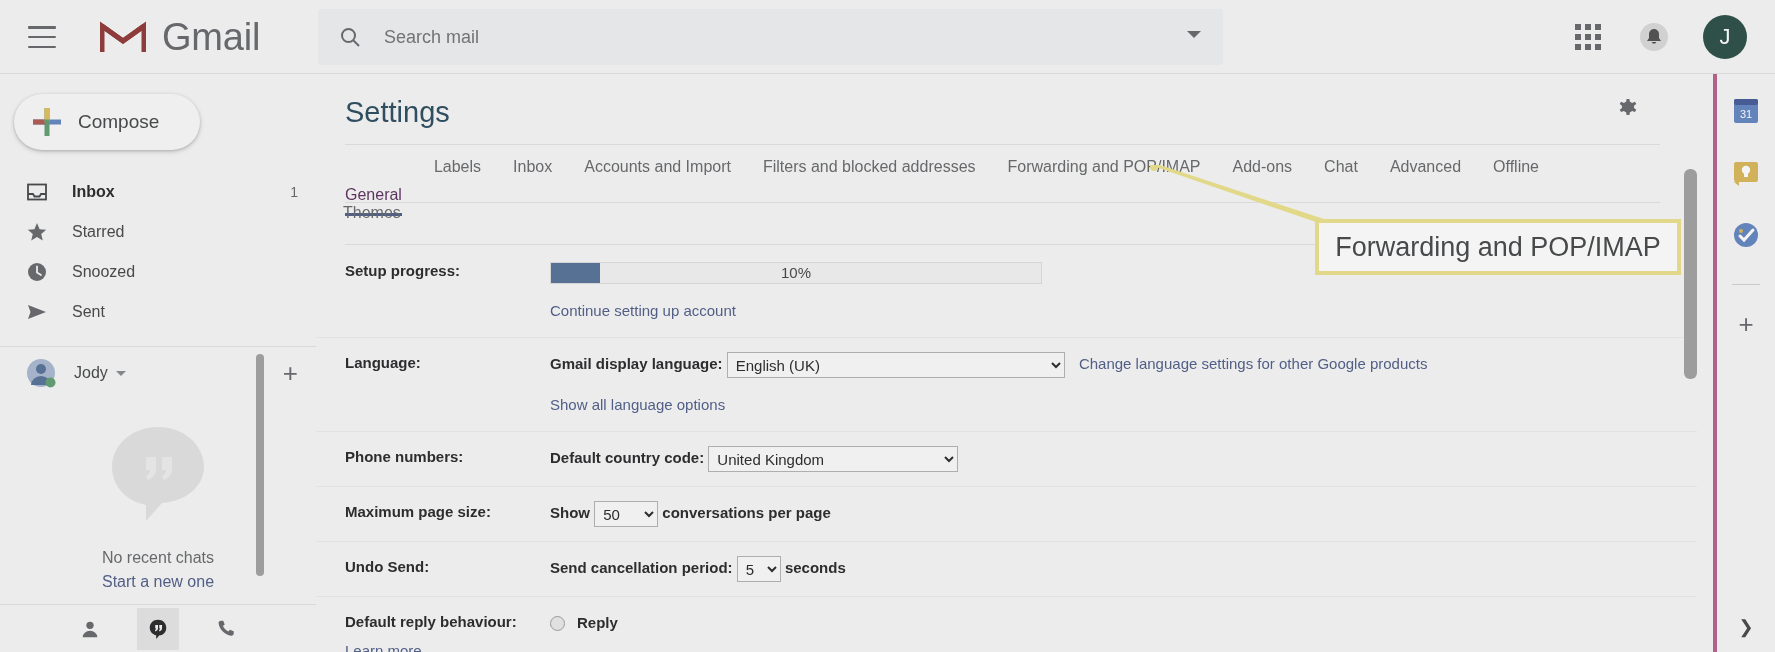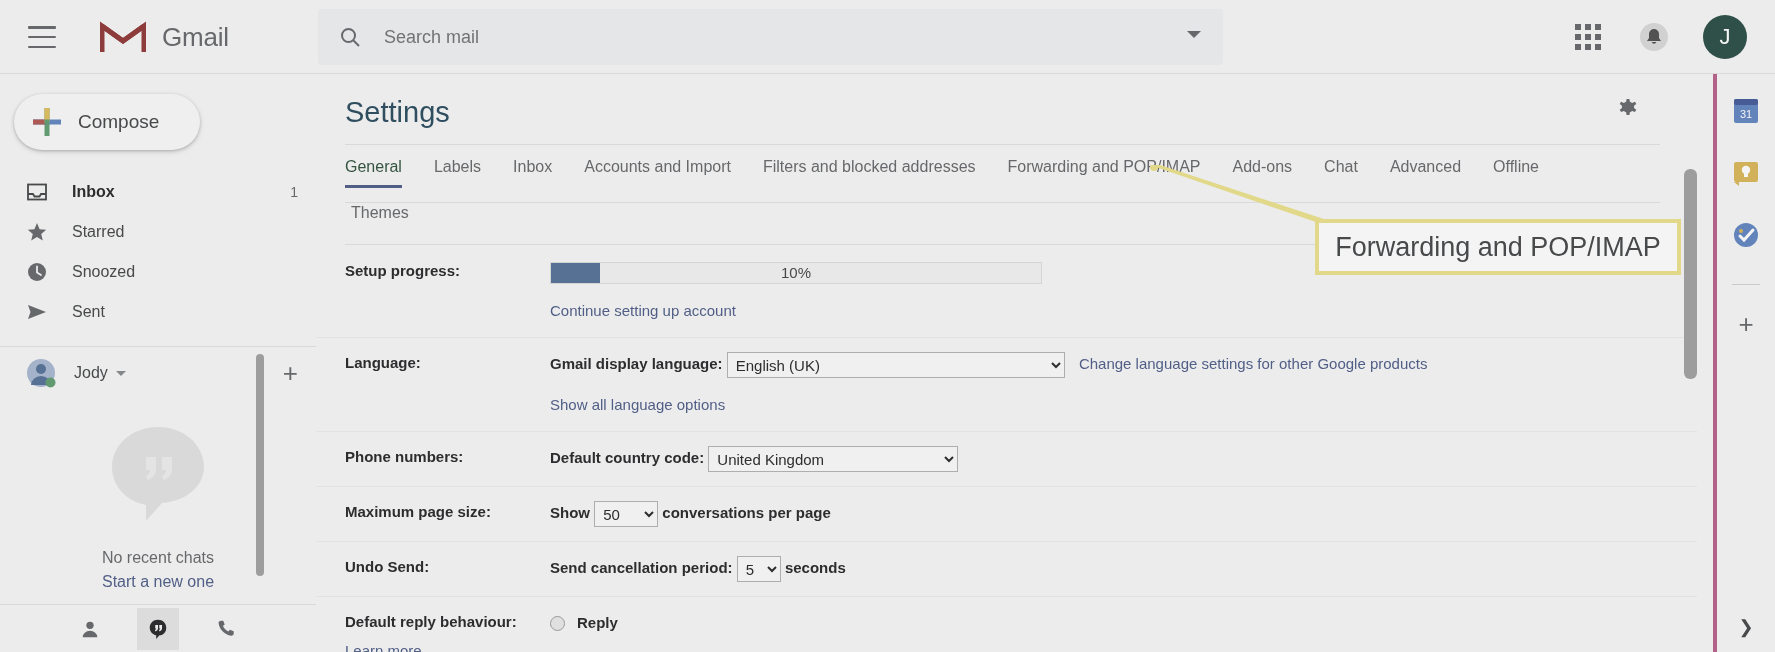--- a/index.html
+++ b/index.html
@@ -27,21 +27,21 @@
   .hamburger {
     width: 28px; height: 22px; margin-left: 28px; margin-right: 14px;
     display: flex; flex-direction: column; justify-content: space-between;
     cursor: pointer;
   }
   .hamburger span { display: block; height: 2.5px; background: #5f6368; border-radius: 1px; }
 
   .gmail-logo { display: flex; align-items: center; margin-left: 30px; }
   .gmail-mark { width: 46px; height: 34px; }
   .gmail-word {
-    font-size: 26px; color: #5f6368; margin-left: 16px; letter-spacing: -0.2px;
+    font-size: 38px; color: #5f6368; margin-left: 16px; letter-spacing: -0.2px;
     font-family: "Liberation Sans", sans-serif;
   }
 
   .searchwrap {
     position: absolute; left: 318px; top: 9px;
     width: 905px; height: 56px;
     background: #eceff1;
     border-radius: 4px;
     display: flex; align-items: center;
   }
@@ -156,27 +156,27 @@
   .title-rule { position: absolute; top: 70px; left: 29px; width: 1315px; height: 1px; background: #e0e0e0; }
 
   .tabs {
     position: absolute; top: 84px; left: 29px; width: 1330px;
     display: flex; flex-wrap: wrap; align-items: flex-start;
   }
   .tab {
     font-size: 16px; color: #5f6368; margin-right: 32px; padding-bottom: 12px;
     cursor: pointer; white-space: nowrap; position: relative;
   }
-  .tab.active { color: #14532d; }
+  .tab.active { color: #701a75; margin-top: 28px; }
   .tab.active::after {
     content: ""; position: absolute; left: 0; right: 0; bottom: 0;
     height: 3px; background: #3c58a8;
   }
   .tabs-rule { position: absolute; top: 128px; left: 29px; width: 1315px; height: 1px; background: #e0e0e0; }
-  .tab-row2 { position: absolute; top: 130px; left: 35px; display: flex; }
+  .tab-row2 { position: absolute; top: 130px; left: 27px; display: flex; }
   .tab-row2 .tab { padding-bottom: 0; }
   .themes-rule { position: absolute; top: 170px; left: 29px; width: 1315px; height: 1px; background: #e0e0e0; }
 
   .rows { position: absolute; top: 172px; left: 0; width: 1381px; }
   .srow { display: flex; padding: 14px 0 14px 0; border-bottom: 1px solid #eaeaea; }
   .srow .lbl {
     width: 234px; flex: 0 0 234px; padding-left: 29px;
     font-size: 15px; font-weight: bold; color: #202124; line-height: 22px;
   }
   .srow .lbl .sub { display: block; font-weight: normal; color: #3c58a8; margin-top: 7px; cursor: pointer; }

